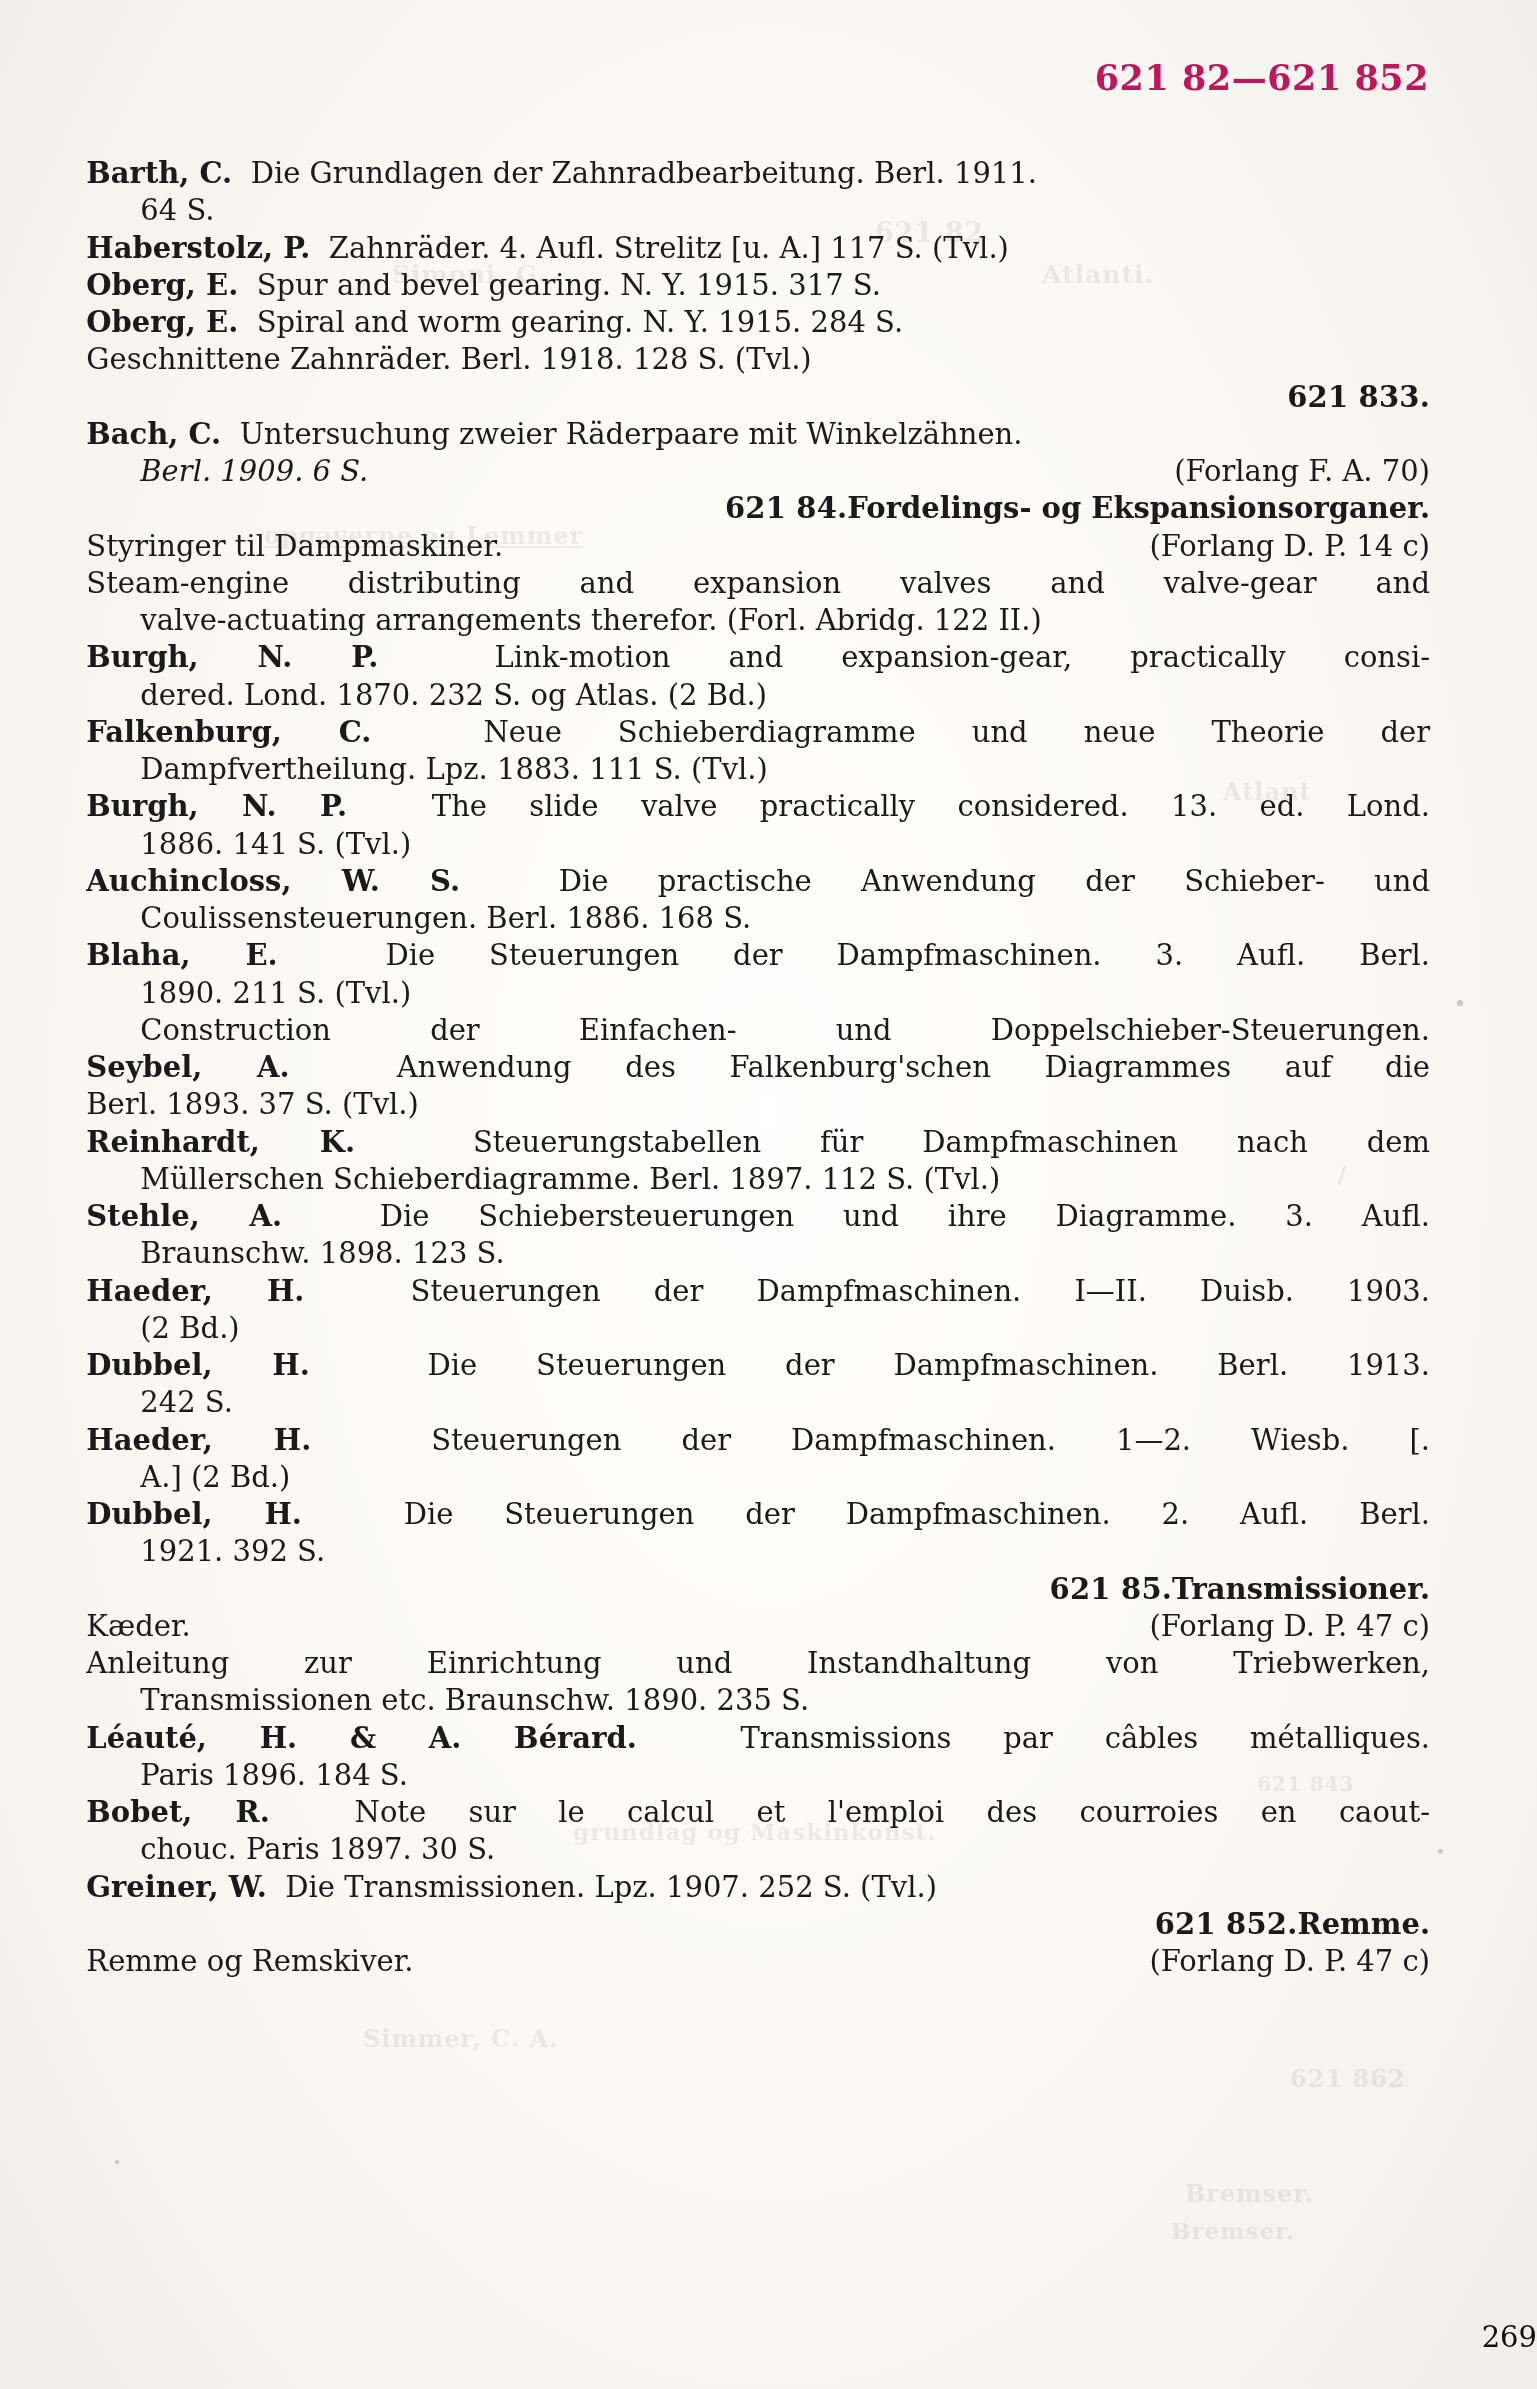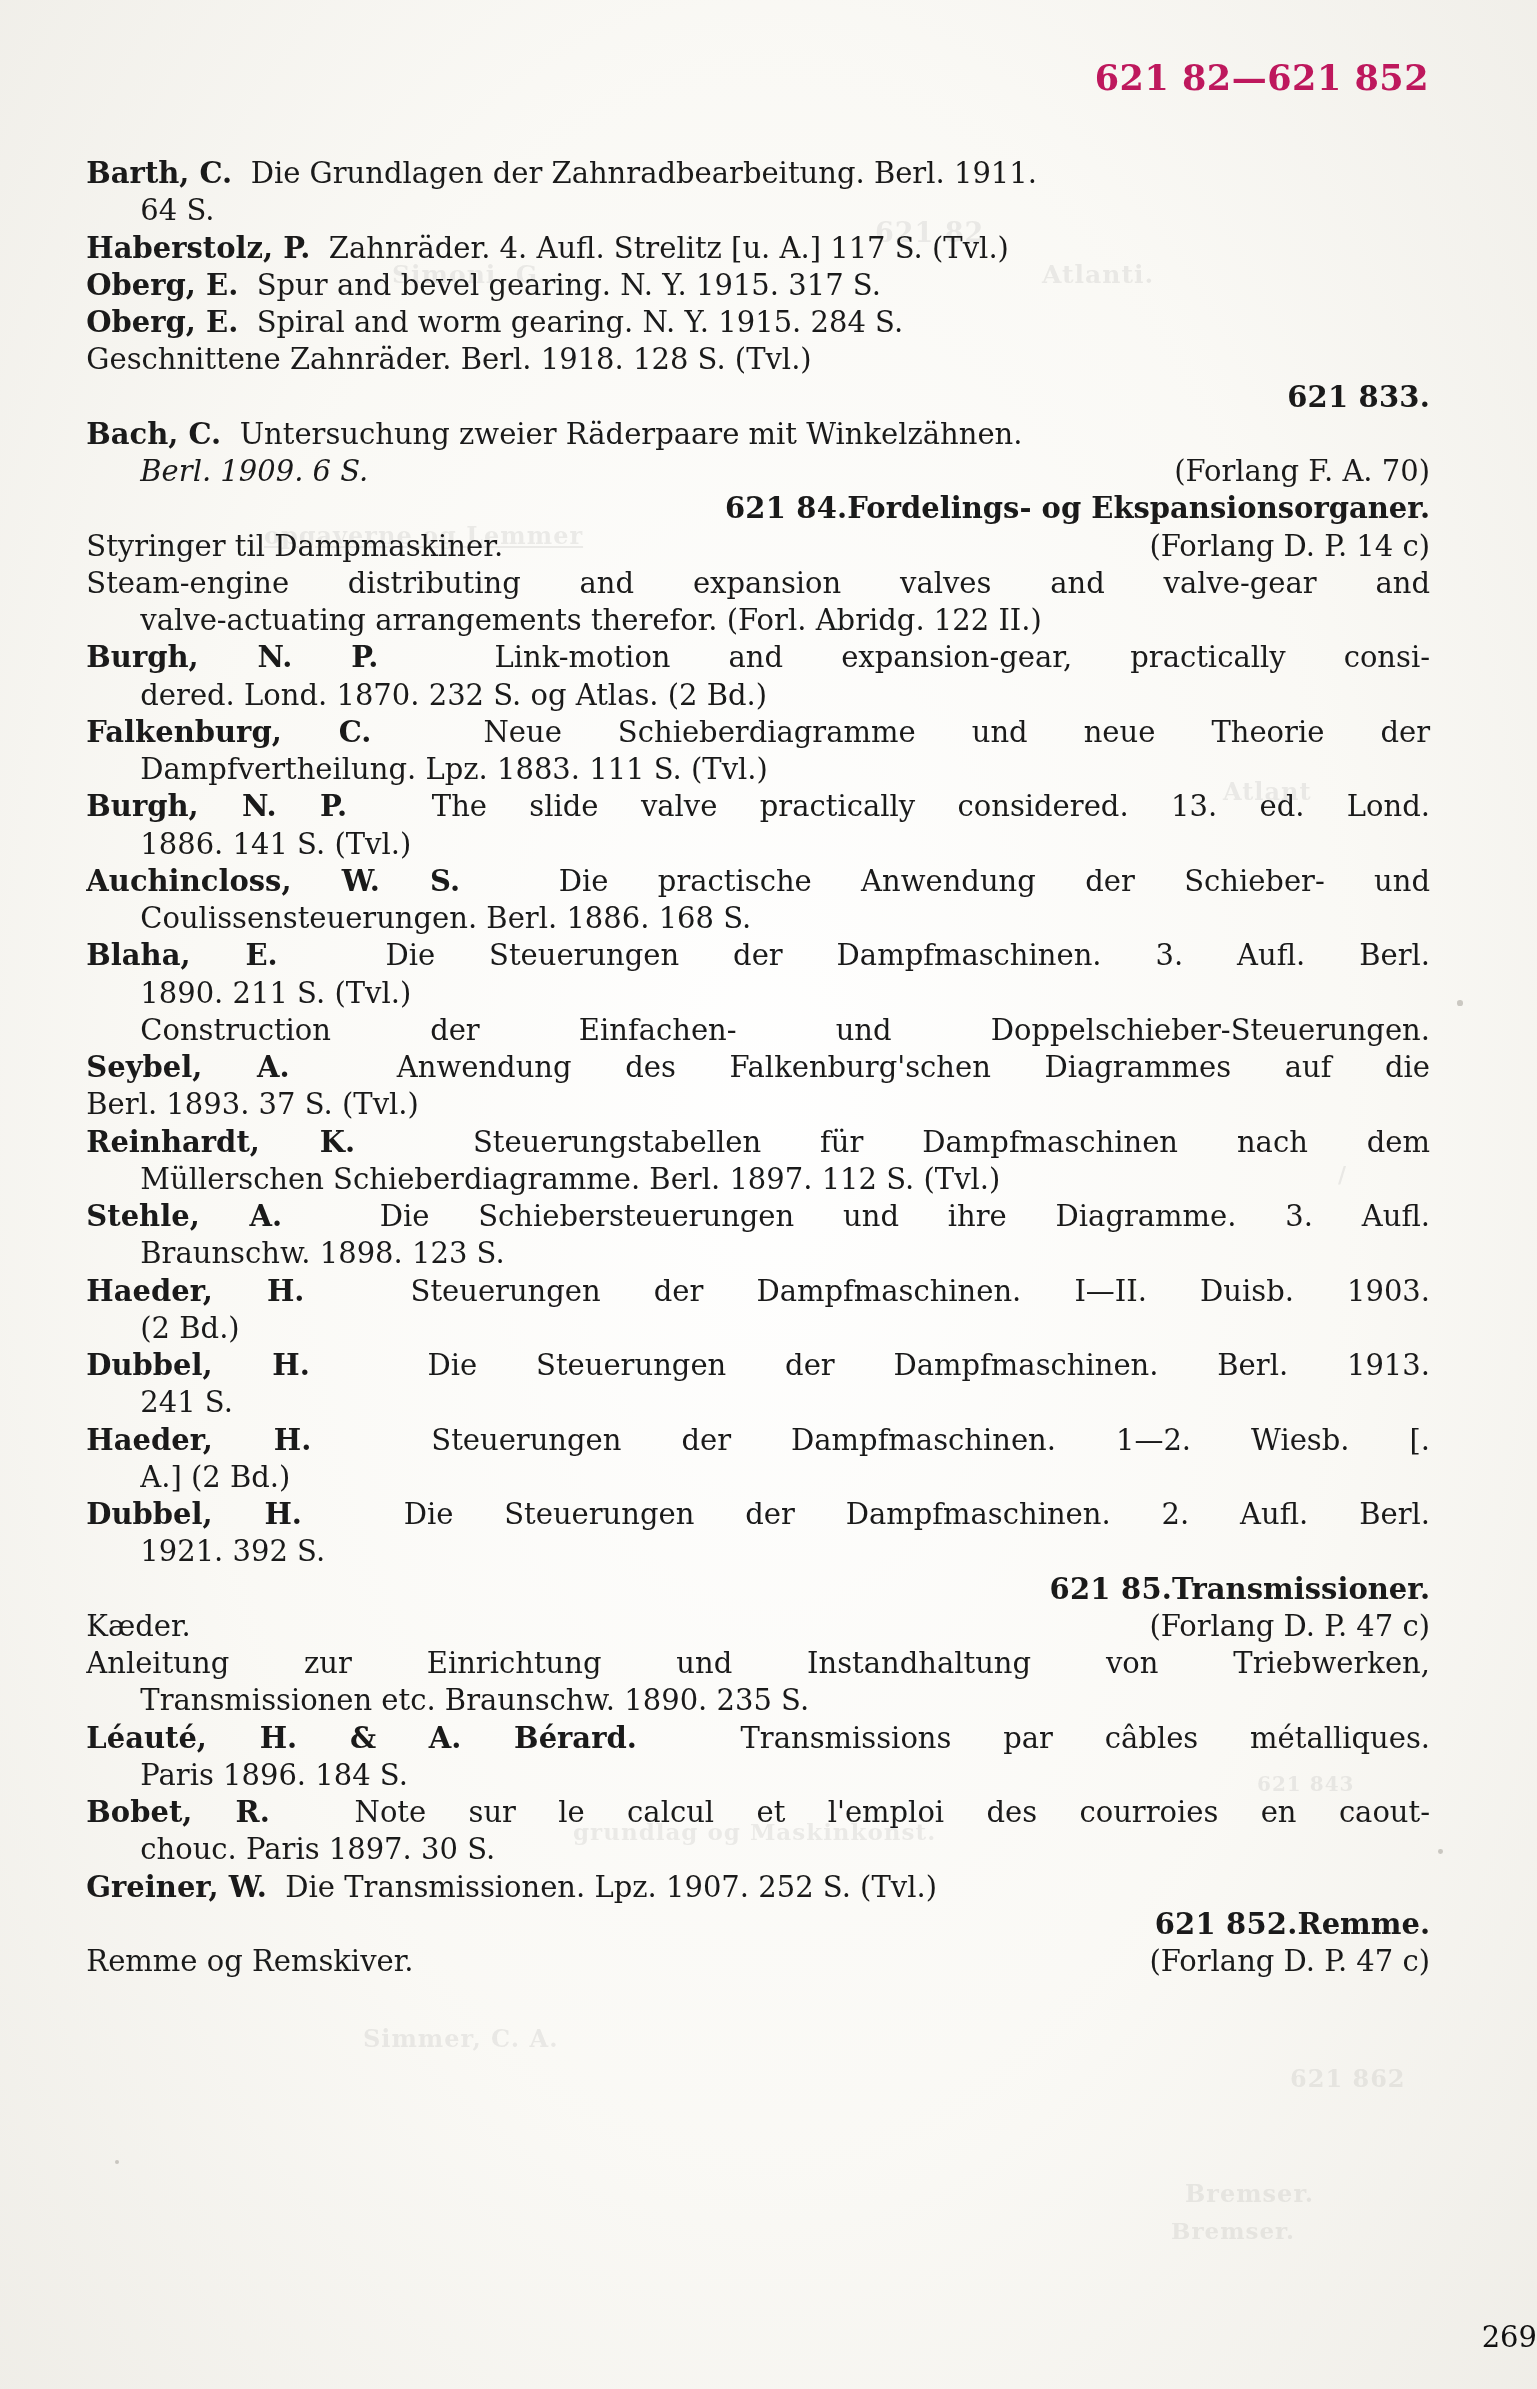--- a/index.html
+++ b/index.html
@@ -218,21 +218,21 @@
         <div class="entry">
           <span class="ln justify"><span class="author">Stehle, A.</span>&nbsp; <span>Die Schiebersteuerungen und ihre Diagramme. 3. Aufl.</span></span>
           <span class="ln indent"><span>Braunschw. 1898. 123 S.</span></span>
         </div>
         <div class="entry">
           <span class="ln justify"><span class="author">Haeder, H.</span>&nbsp; <span>Steuerungen der Dampfmaschinen. I—II. Duisb. 1903.</span></span>
           <span class="ln indent"><span>(2 Bd.)</span></span>
         </div>
         <div class="entry">
           <span class="ln justify"><span class="author">Dubbel, H.</span>&nbsp; <span>Die Steuerungen der Dampfmaschinen. Berl. 1913.</span></span>
-          <span class="ln indent"><span>241 S.</span></span>
+          <span class="ln indent"><span>242 S.</span></span>
         </div>
         <div class="entry">
           <span class="ln justify"><span class="author">Haeder, H.</span>&nbsp; <span>Steuerungen der Dampfmaschinen. 1—2. Wiesb. [.</span></span>
           <span class="ln indent"><span>A.] (2 Bd.)</span></span>
         </div>
         <div class="entry">
           <span class="ln justify"><span class="author">Dubbel, H.</span>&nbsp; <span>Die Steuerungen der Dampfmaschinen. 2. Aufl. Berl.</span></span>
           <span class="ln indent"><span>1921. 392 S.</span></span>
         </div>
         <div class="entry heading-row">

